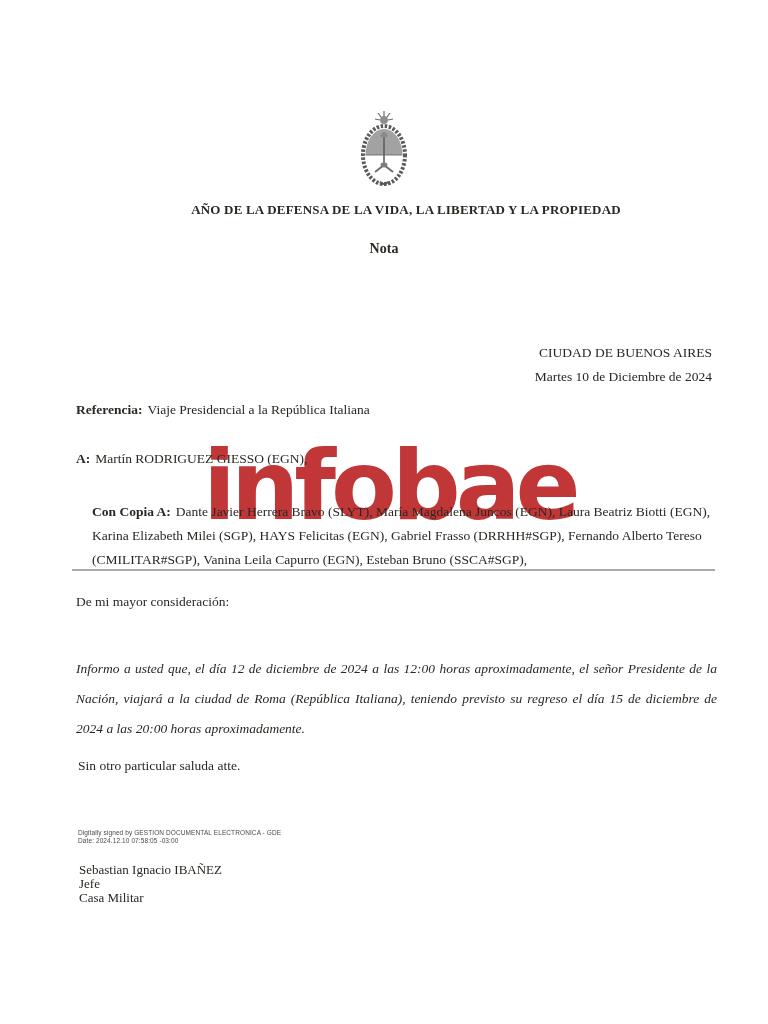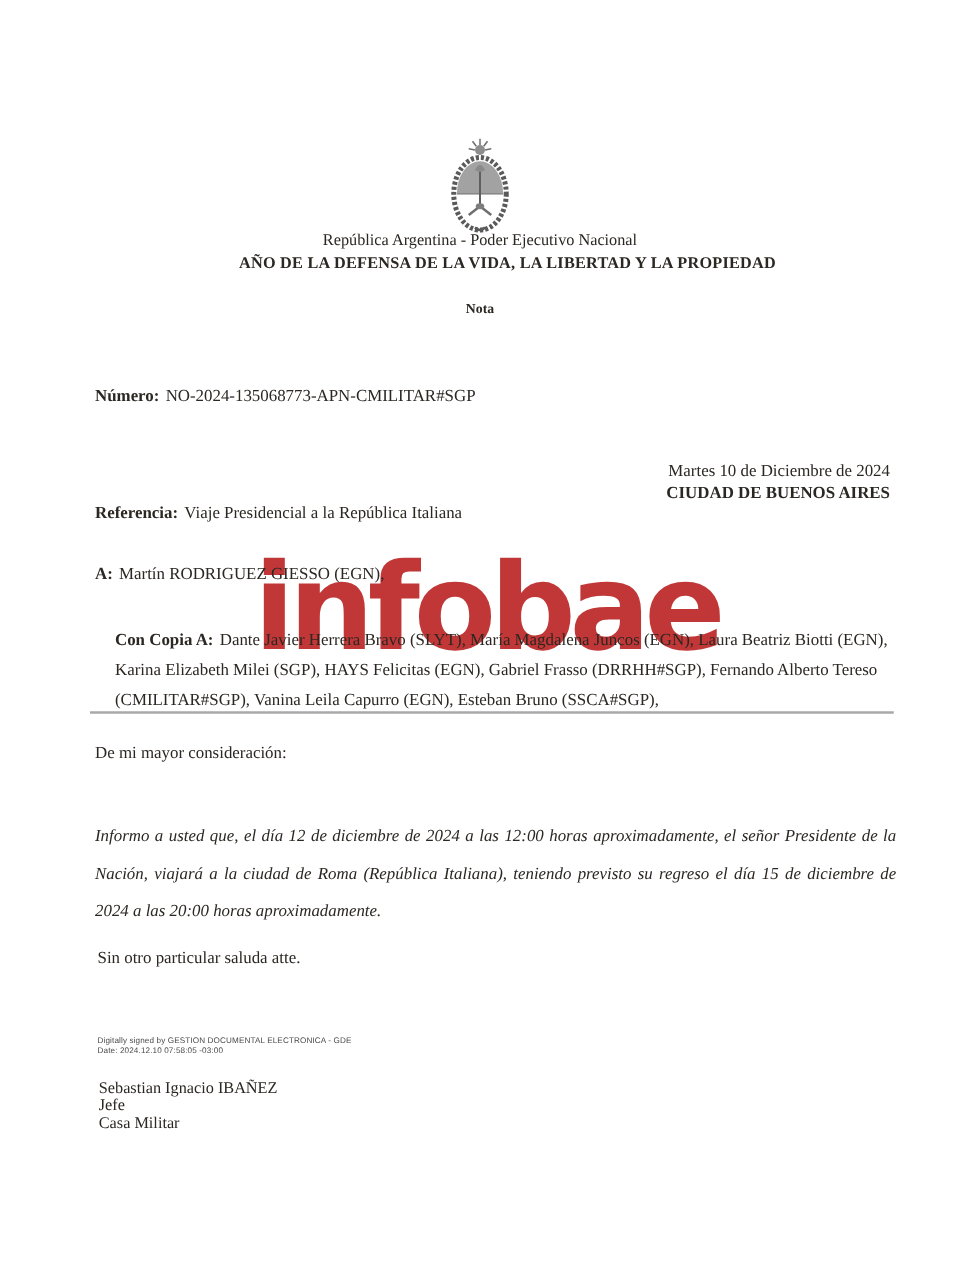--- a/index.html
+++ b/index.html
@@ -36,27 +36,27 @@
     transform: translateX(-50%);
   }
 
   .center-line {
     position: absolute; left: 0; width: 100%;
     text-align: center;
     font-size: 13px;
   }
   .hdr1 { top: 184px; }
   .hdr2 { top: 202px; font-weight: bold; letter-spacing: 0.2px; padding-left: 22px; }
-  .doc-type { top: 241px; font-weight: bold; font-size: 11px; }
+  .doc-type { top: 241px; font-weight: bold; font-size: 14px; }
 
   .line { position: absolute; font-size: 13.5px; }
   .lbl { font-weight: bold; margin-right: 5px; }
 
   .numero { left: 76px; top: 309px; }
-  .city   { right: 56px; top: 345px; font-weight: bold; text-align: right; margin-top: 41px; }
+  .city   { right: 56px; top: 345px; font-weight: normal; text-align: right; }
   .date   { right: 56px; top: 369px; text-align: right; }
   .referencia { left: 76px; top: 402px; }
   .to-line    { left: 76px; top: 451px; }
 
   .cc-par {
     position: absolute;
     left: 76px; top: 484px;
     width: 641px;
     font-size: 13.5px;
     line-height: 24px;
@@ -134,27 +134,23 @@
         <path d="M 27 26 Q 31 18 35 26 Q 31 29 27 26 Z" fill="#8a8a8a"></path>
 
         <line x1="22" y1="62" x2="31" y2="55" stroke="#6e6e6e" stroke-width="2"></line>
         <line x1="40" y1="62" x2="31" y2="55" stroke="#6e6e6e" stroke-width="2"></line>
         <ellipse cx="31" cy="55" rx="3.4" ry="2.4" fill="#7d7d7d"></ellipse>
 
         <path d="M 27 72 Q 31 76 35 72" fill="none" stroke="#5a5a5a" stroke-width="2"></path>
       </svg>
     </div>
 
-    <div class="center-line hdr1">República Argentina - Poder Ejecutivo Nacional</div>
     <div class="center-line hdr2">AÑO DE LA DEFENSA DE LA VIDA, LA LIBERTAD Y LA PROPIEDAD</div>
     <div class="center-line doc-type">Nota</div>
 
-    <div class="line numero">
-      <span class="lbl">Número:</span><span>NO-2024-135068773-APN-CMILITAR#SGP</span>
-    </div>
 
     <div class="line city">CIUDAD DE BUENOS AIRES</div>
     <div class="line date">Martes 10 de Diciembre de 2024</div>
 
     <div class="line to-line">
       <span class="lbl">A:</span><span>Martín RODRIGUEZ GIESSO (EGN),</span>
     </div>
 
     <div class="line referencia">
       <span class="lbl">Referencia:</span><span>Viaje Presidencial a la República Italiana</span>

